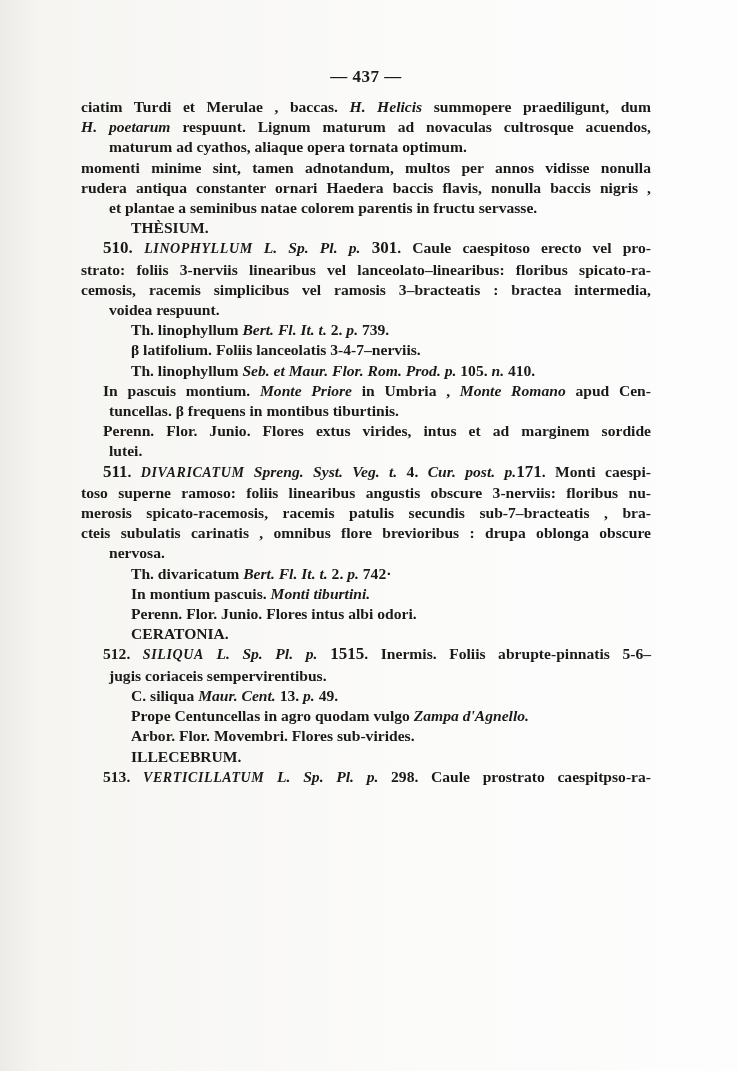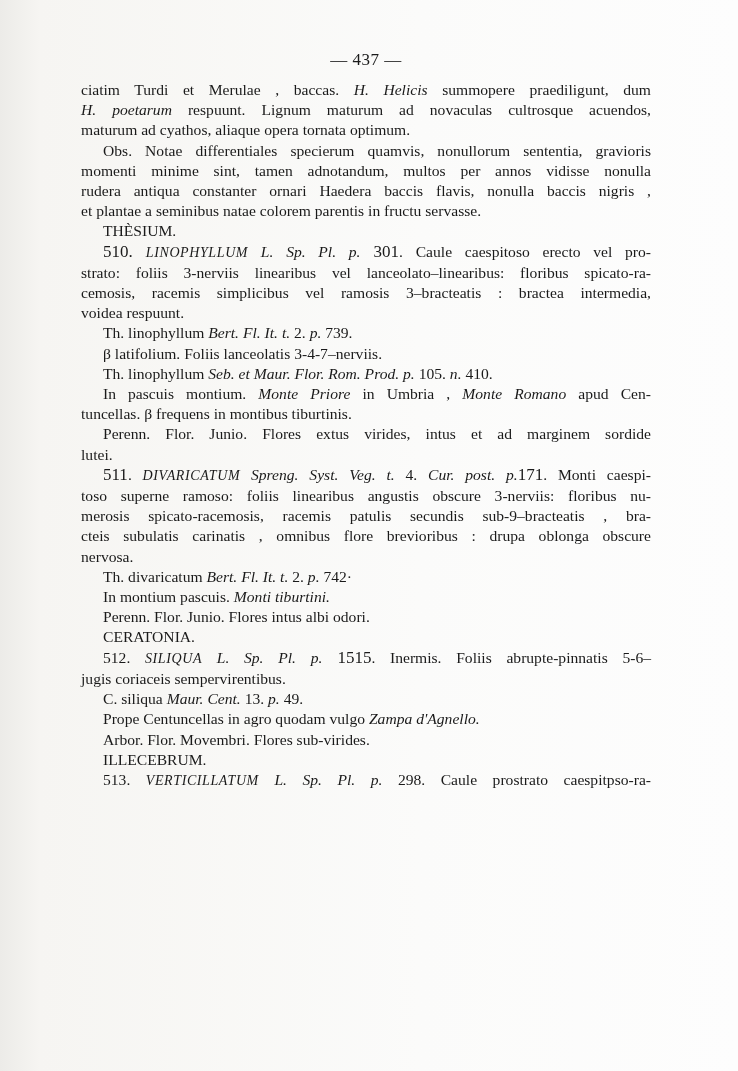--- a/index.html
+++ b/index.html
@@ -4,60 +4,59 @@
 <style>
   html, body { margin: 0; padding: 0; }
   body {
     width: 738px; height: 1071px; overflow: hidden;
     background: #f7f6f4;
     background-image: linear-gradient(90deg, #ecebe8 0px, #f6f5f2 40px, #fbfbfa 420px, #fdfdfd 738px);
     font-family: "Liberation Serif", "DejaVu Serif", serif;
     color: #1a1a1a;
     position: relative;
   }
-  .page { position: absolute; left: 81px; top: 50px; width: 570px; }
+  .page { position: absolute; left: 81px; top: 67px; width: 570px; font-weight: bold; }
   .folio { text-align: center; font-size: 17px; margin: 0 0 10px 0; letter-spacing: 0.5px; }
   .line {
     font-size: 15.6px; line-height: 20.2px; white-space: nowrap;
     text-align: justify; text-align-last: justify; display: block;
   }
-  .line.last { text-align-last: left; }
+  .line.last { text-align-last: left; margin-left: 28px; }
   .indent { padding-left: 22px; }
   .it { font-style: italic; }
   .sc { font-style: italic; font-size: 14px; letter-spacing: 0.6px; text-transform: uppercase; }
   .num { font-size: 17px; }
 </style>
 </head>
 <body>
 
 <div class="page">
   <div class="folio">— 437 —</div>
   <div id="text-body">
       <div class="line"><span>ciatim  Turdi  et  Merulae , baccas. </span><span class="it">H. Helicis</span><span> summopere praediligunt, dum</span></div>
       <div class="line"><span class="it">H. poetarum</span><span> respuunt. Lignum maturum  ad novaculas cultrosque acuendos,</span></div>
       <div class="line last"><span>maturum ad cyathos, aliaque opera tornata optimum.</span></div>
-      <div class="line indent"><span>Obs. Notae differentiales specierum quamvis, nonullorum sententia, gravioris</span></div>
       <div class="line"><span>momenti minime sint, tamen adnotandum, multos per annos vidisse nonulla</span></div>
       <div class="line"><span>rudera antiqua constanter ornari Haedera baccis flavis, nonulla baccis nigris ,</span></div>
       <div class="line last"><span>et plantae a seminibus natae colorem parentis in fructu servasse.</span></div>
       <div class="line indent last"><span>THÈSIUM.</span></div>
       <div class="line indent"><span class="num">510. </span><span class="sc">linophyllum</span><span class="it"> L. Sp. Pl. p.</span><span class="num"> 301</span><span>. Caule caespitoso erecto vel pro-</span></div>
       <div class="line"><span>strato: foliis 3-nerviis linearibus vel lanceolato–linearibus: floribus spicato-ra-</span></div>
       <div class="line"><span>cemosis, racemis simplicibus vel  ramosis  3–bracteatis : bractea intermedia,</span></div>
       <div class="line last"><span>voidea respuunt.</span></div>
       <div class="line indent last"><span>Th. linophyllum </span><span class="it">Bert. Fl. It. t.</span><span> 2. </span><span class="it">p.</span><span> 739.</span></div>
       <div class="line indent last"><span>β latifolium. Foliis lanceolatis 3-4-7–nerviis.</span></div>
       <div class="line indent last"><span>Th. linophyllum </span><span class="it">Seb. et Maur. Flor. Rom. Prod. p.</span><span> 105. </span><span class="it">n.</span><span> 410.</span></div>
       <div class="line indent"><span>In pascuis montium. </span><span class="it">Monte Priore</span><span> in Umbria , </span><span class="it">Monte Romano</span><span> apud Cen-</span></div>
       <div class="line last"><span>tuncellas. β frequens in montibus tiburtinis.</span></div>
       <div class="line indent"><span>Perenn. Flor. Junio. Flores extus virides, intus et ad marginem sordide</span></div>
       <div class="line last"><span>lutei.</span></div>
       <div class="line indent"><span class="num">511</span><span>. </span><span class="sc">divaricatum</span><span class="it"> Spreng. Syst. Veg. t.</span><span> 4. </span><span class="it">Cur. post. p.</span><span class="num">171</span><span>. Monti caespi-</span></div>
       <div class="line"><span>toso superne ramoso: foliis linearibus angustis obscure 3-nerviis: floribus  nu-</span></div>
-      <div class="line"><span>merosis spicato-racemosis, racemis patulis secundis sub-9–bracteatis , bra-</span></div>
+      <div class="line"><span>merosis spicato-racemosis, racemis patulis secundis sub-7–bracteatis , bra-</span></div>
       <div class="line"><span>cteis subulatis carinatis , omnibus flore  brevioribus : drupa oblonga obscure</span></div>
       <div class="line last"><span>nervosa.</span></div>
       <div class="line indent last"><span>Th. divaricatum </span><span class="it">Bert. Fl. It. t.</span><span> 2. </span><span class="it">p.</span><span> 742·</span></div>
       <div class="line indent last"><span>In montium pascuis. </span><span class="it">Monti tiburtini.</span></div>
       <div class="line indent last"><span>Perenn. Flor. Junio. Flores intus albi odori.</span></div>
       <div class="line indent last"><span>CERATONIA.</span></div>
       <div class="line indent"><span>512. </span><span class="sc">siliqua</span><span class="it"> L. Sp. Pl. p.</span><span class="num"> 1515</span><span>. Inermis.  Foliis  abrupte-pinnatis  5-6–</span></div>
       <div class="line last"><span>jugis coriaceis sempervirentibus.</span></div>
       <div class="line indent last"><span>C. siliqua </span><span class="it">Maur. Cent.</span><span> 13. </span><span class="it">p.</span><span> 49.</span></div>
       <div class="line indent last"><span>Prope Centuncellas in agro quodam vulgo </span><span class="it">Zampa d'Agnello.</span></div>

